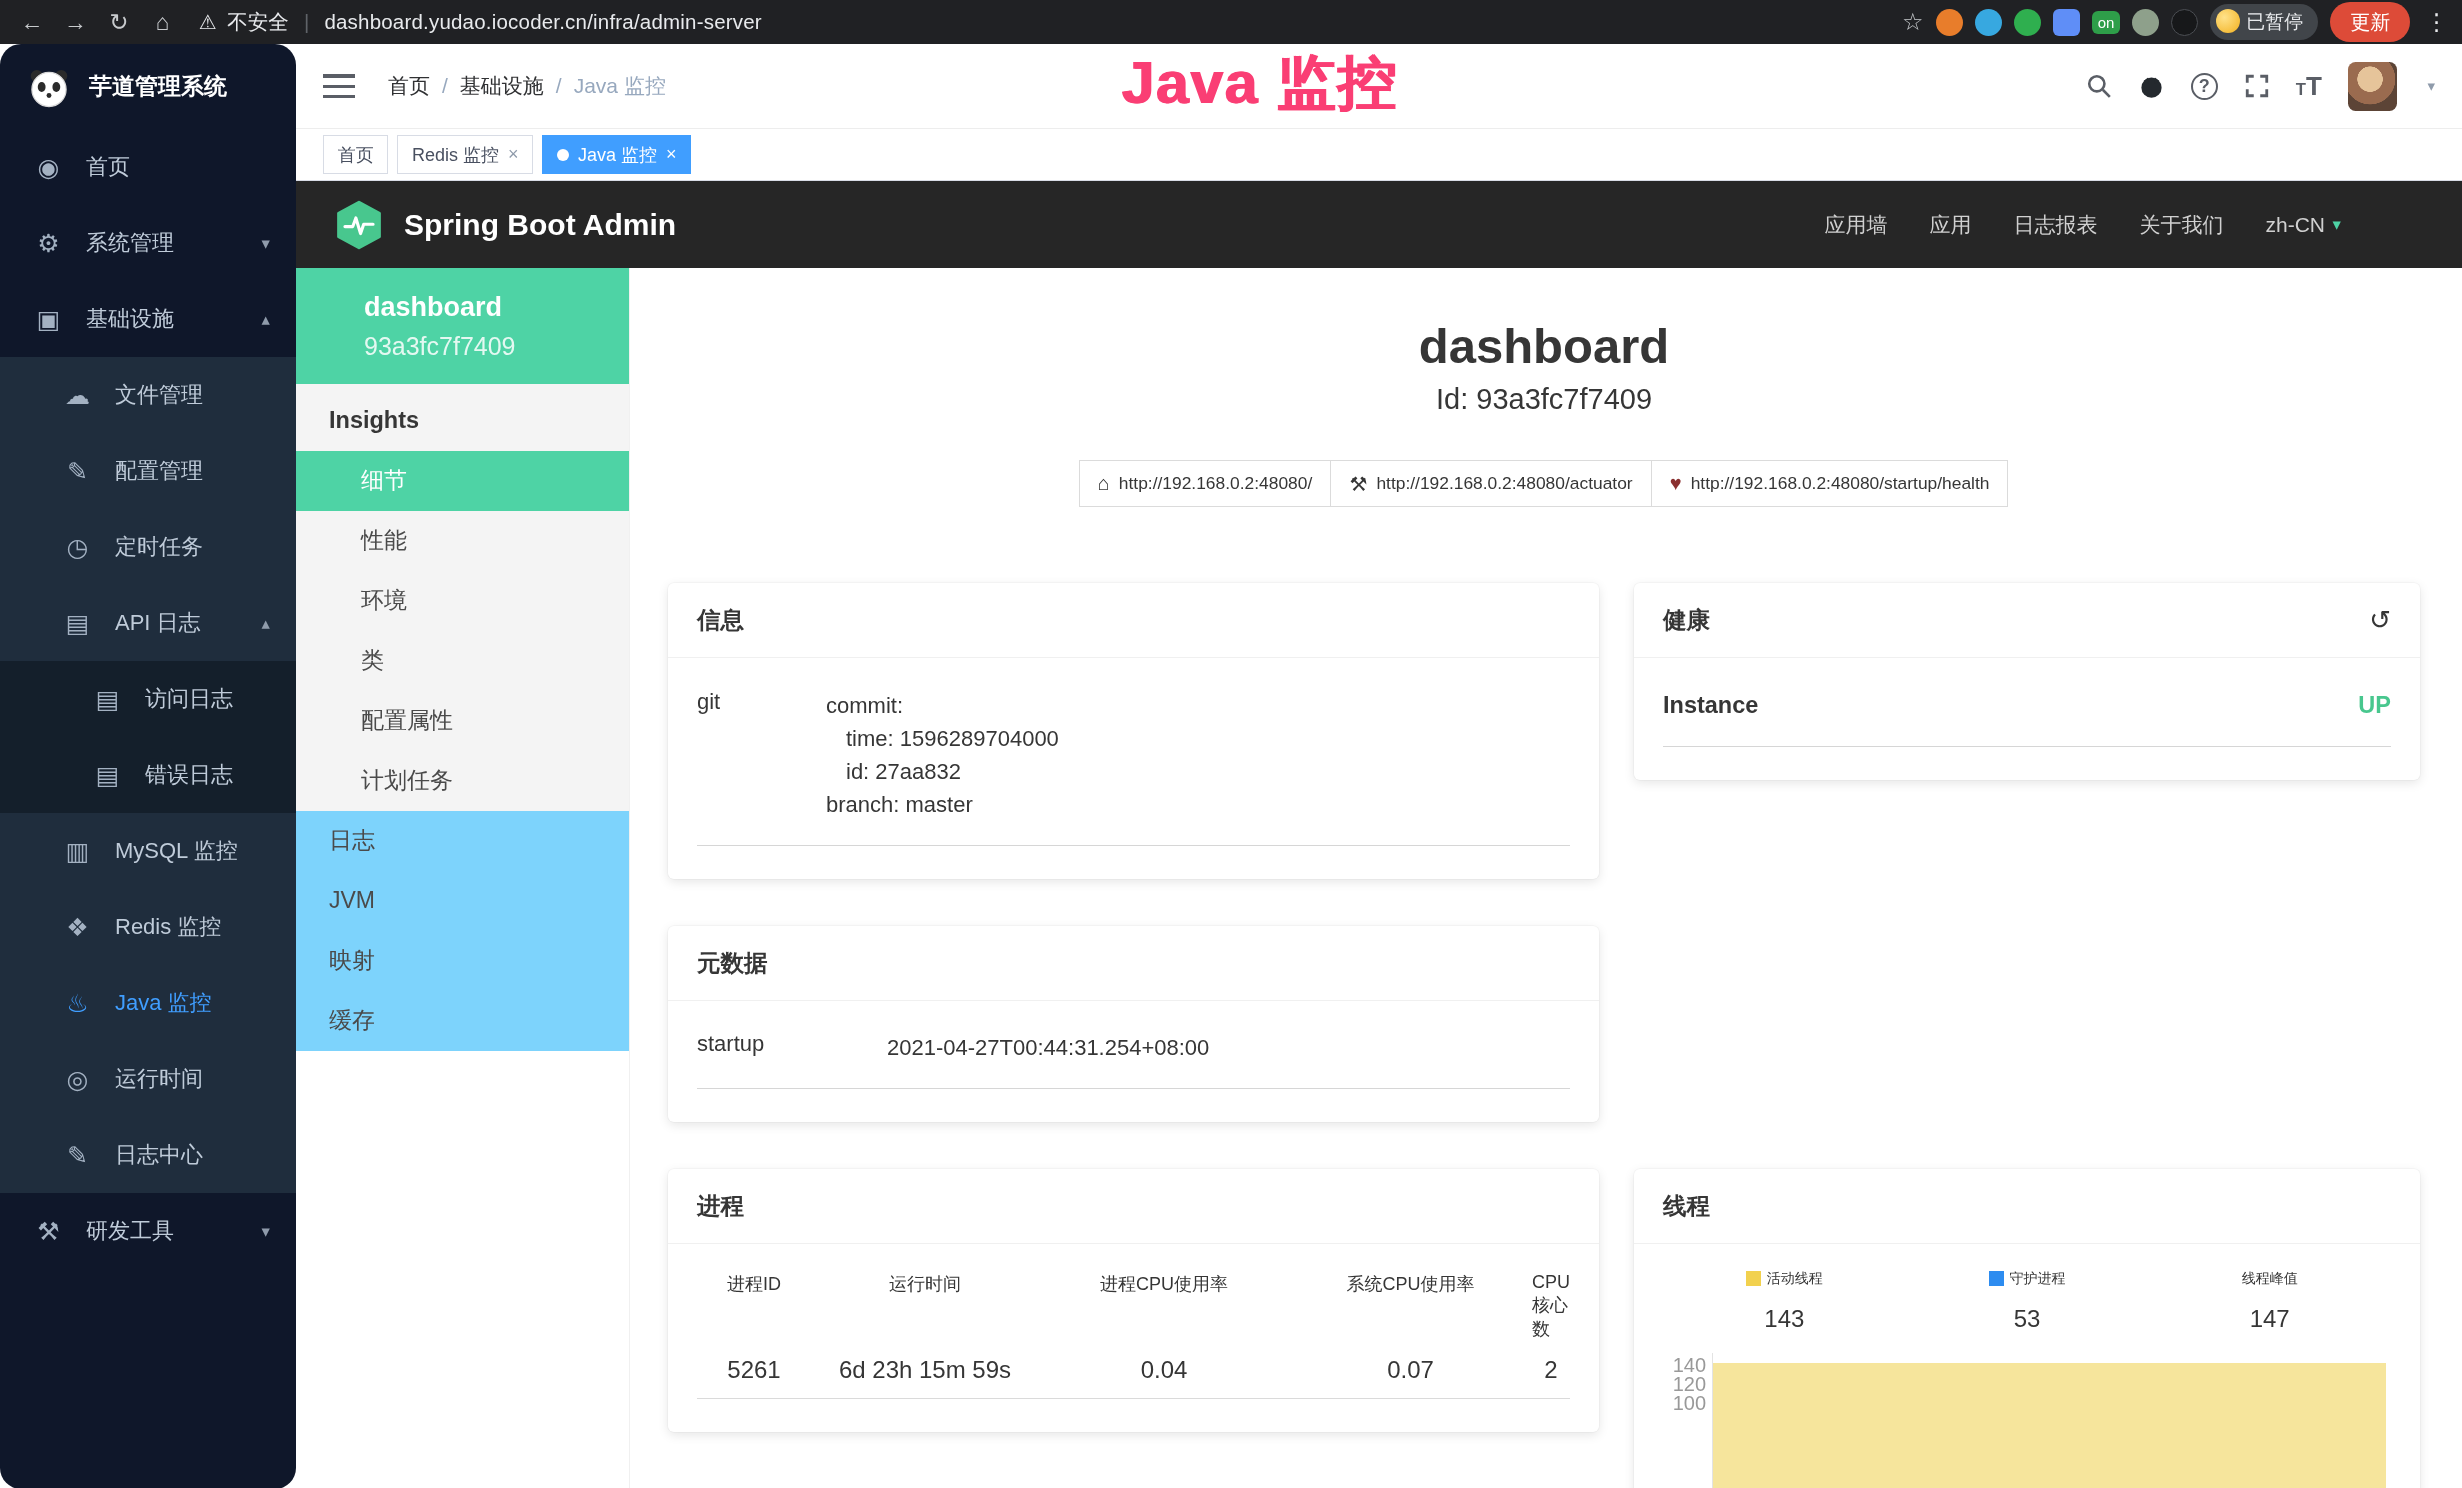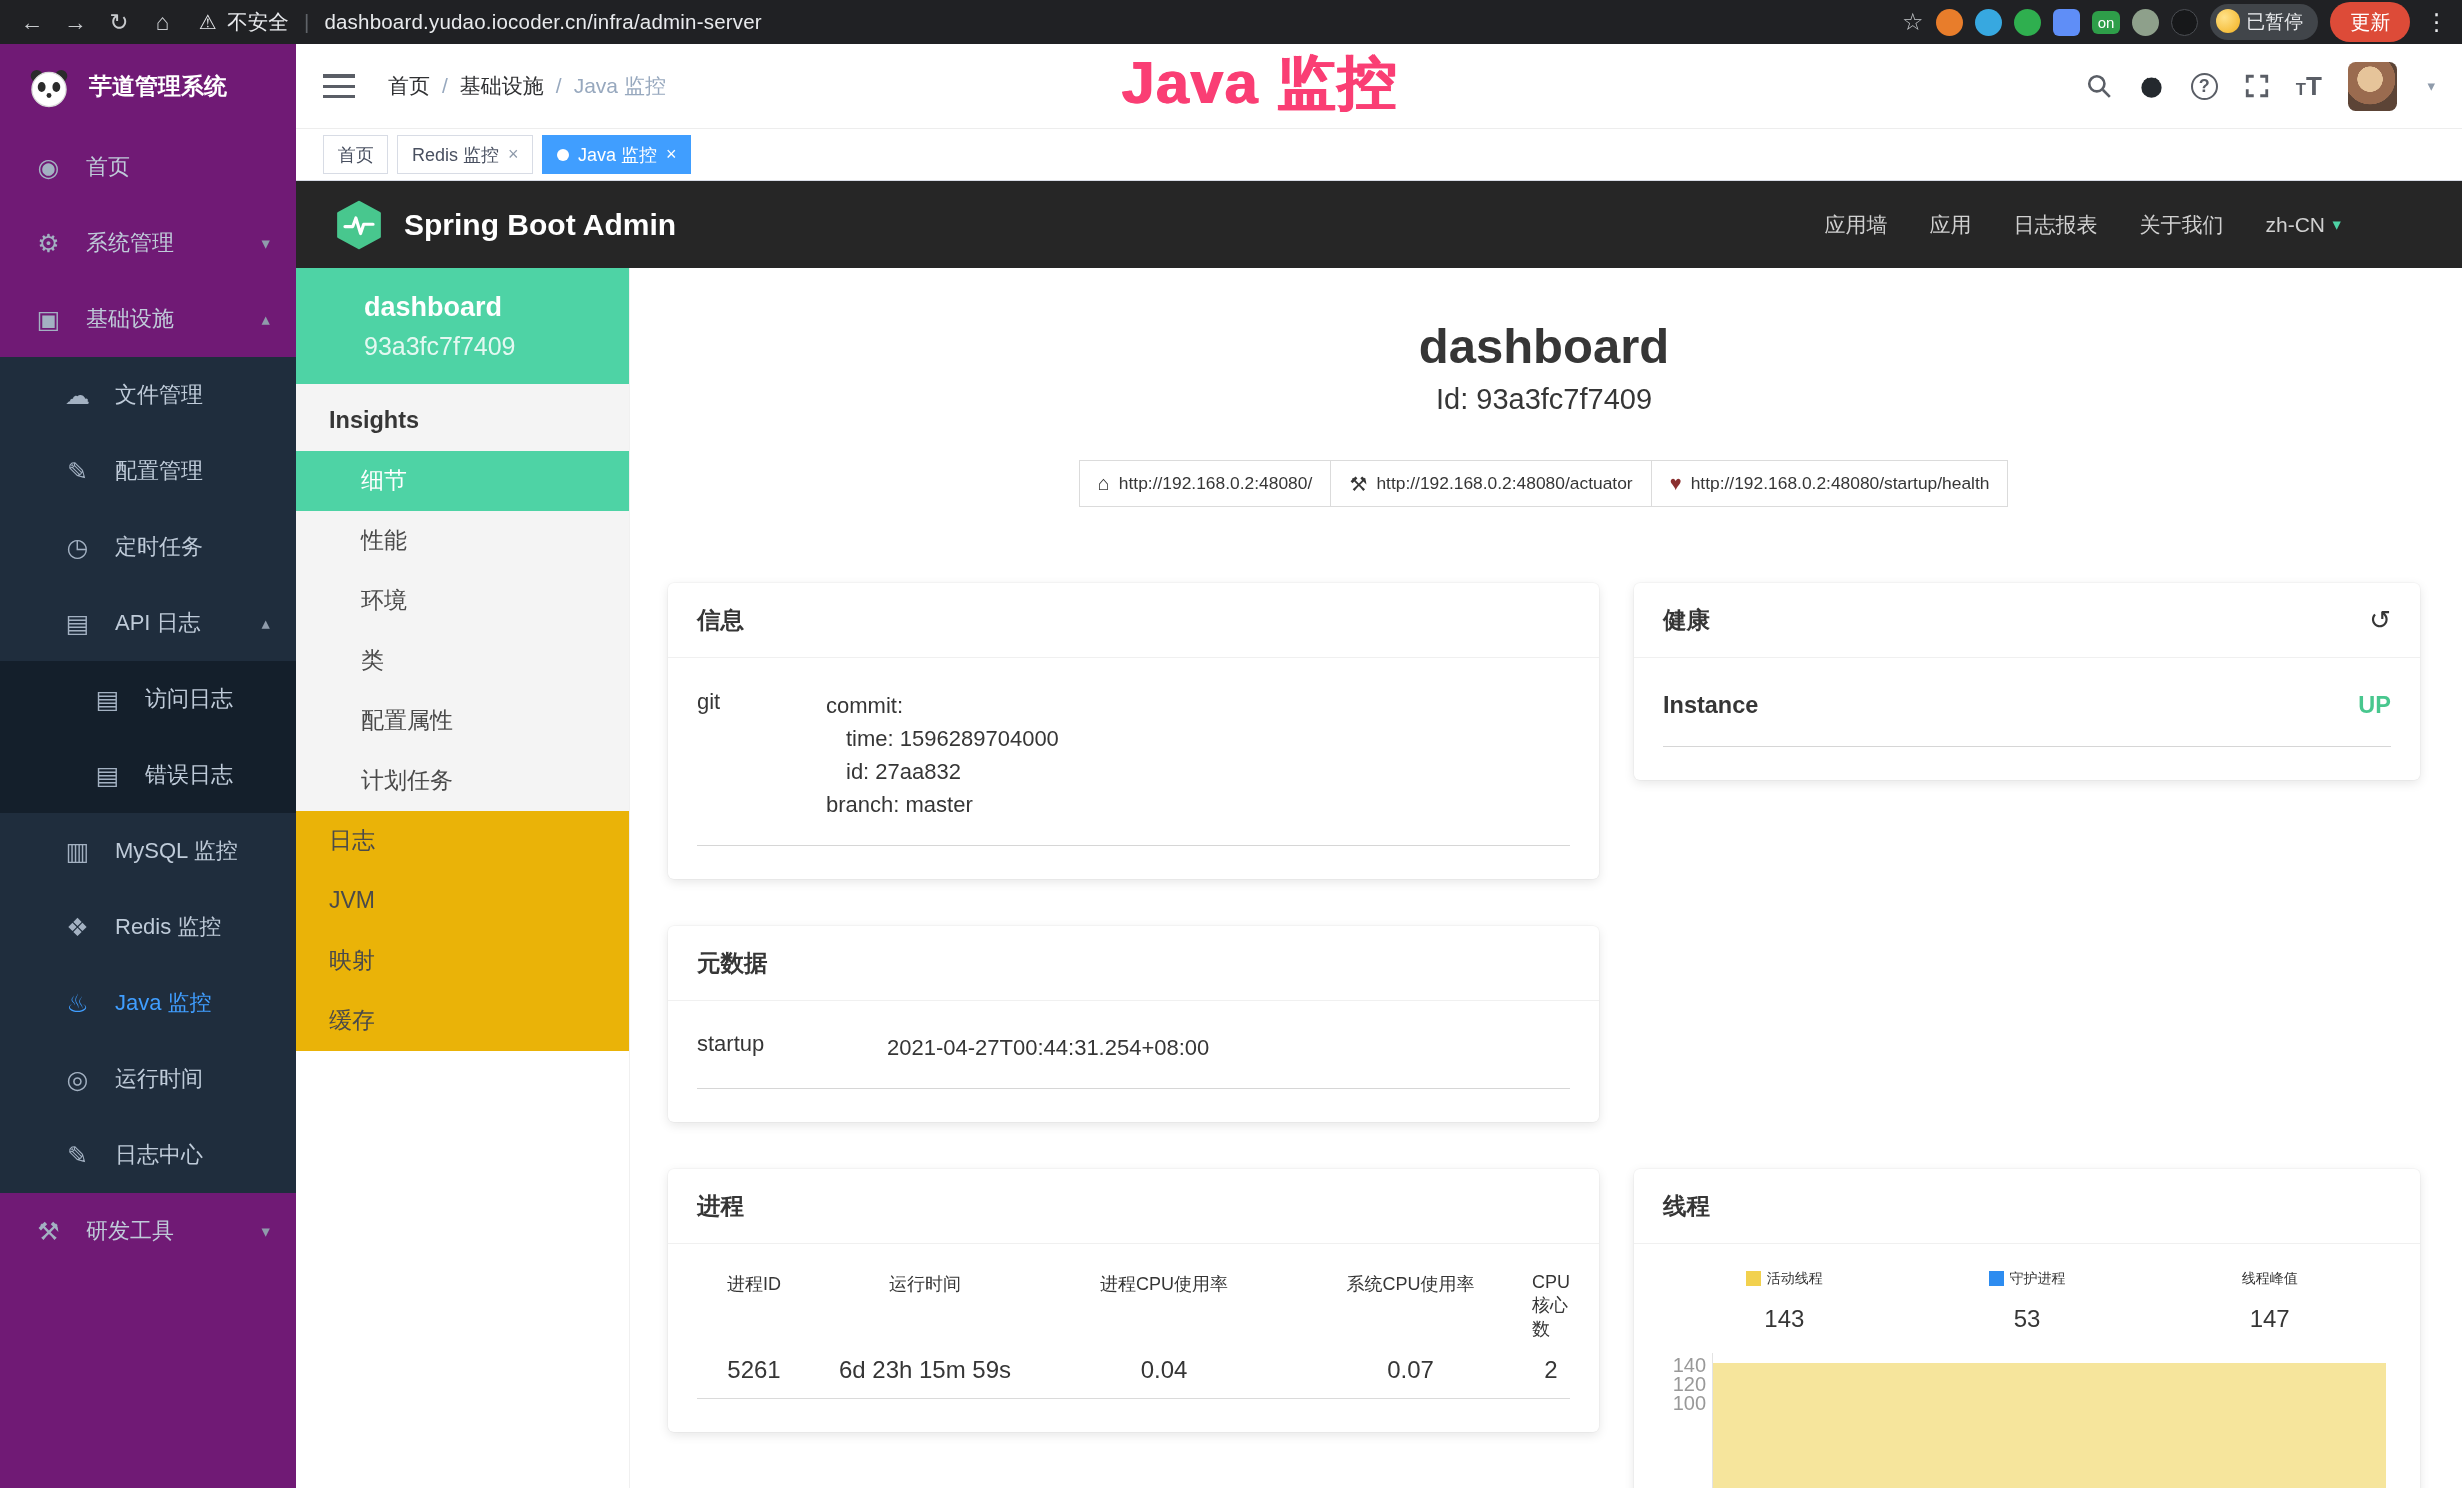--- a/index.html
+++ b/index.html
@@ -22,21 +22,21 @@
   .on-badge { background:#2e9e49; color:#fff; font-size:15px; border-radius:6px; padding:3px 6px; }
   .paused-pill { background:#41454a; border-radius:21px; display:flex; align-items:flex-start; gap:6px; padding:4.6px 15px 4.6px 6px; color:#e8eaed; font-size:19px; }
   .paused-pill .face { width:24px; height:24px; border-radius:50%; background:radial-gradient(circle at 35% 35%, #ffe28a, #f2b01e); }
   .update-btn { background:#dd4b38; color:#fff; font-size:20px; padding:6.8px 20px; border-radius:21px; }
   .kebab { color:#e8eaed; font-size:23px; margin-left:3px; }
 
   
   .shell { display:flex; height:1445px; }
 
   
-  .sidebar { width:296px; background:#701a75; flex:none; color:#bfcbd9; }
+  .sidebar { width:296px; background:#0f172a; flex:none; color:#bfcbd9;border-radius:21px; }
   .logo-row { height:85px; display:flex; align-items:center; padding-left:27px; gap:18px; }
   .logo-row .apptitle { color:#fff; font-weight:bold; font-size:23px; }
   .s-item { position:relative; height:76px; display:flex; align-items:center; padding-left:32px; gap:21px; font-size:22px; color:#bfcbd9; cursor:pointer; }
   .s-item .ico { width:33px; font-size:25px; color:#a3b1c2; text-align:center; flex:none; }
   .s-item .chev { position:absolute; right:26px; font-size:16.7px; color:#8f9bab; }
   .sub { background:#1f2d3d; }
   .sub .s-item { padding-left:61px; }
   .sub2 { background:#141f2b; }
   .sub2 .s-item { padding-left:91px; }
   .s-item.active-blue, .s-item.active-blue .ico { color:#409EFF; }
@@ -73,21 +73,21 @@
   .sba-nav .loc-caret { color:#4ed3a5; font-size:16.7px; }
 
   .sba-body { flex:1; display:flex; min-height:0; background:#fff; }
   .sba-side { width:334px; flex:none; border-right:0.8px solid #f0f0f0; }
   .instance { background:#4ed3a5; color:#fff; padding:24px 0 23px 68px; cursor:pointer; }
   .instance .nm { font-size:27px; font-weight:bold; }
   .instance .iid { font-size:25px; opacity:.85; margin-top:9px; }
   .grp { background:#f4f4f4; }
   .grp-label { padding:23px 0 16.7px 33px; font-weight:bold; font-size:23.5px; color:#363636; }
   .m-item { height:60px; display:flex; align-items:center; padding-left:65px; font-size:23px; color:#4a4a4a; cursor:pointer; }
-  .m-item.top { padding-left:33px; background:#eab308; }
+  .m-item.top { padding-left:33px; background:#7dd3fc; }
   .m-item.active { background:#4ed3a5; color:#fff; }
 
   .sba-content { flex:1; padding:0 42px 0 38px; overflow:hidden; }
   .inst-title { text-align:center; margin-top:50px; font-size:49px; font-weight:600; color:#363636; }
   .inst-sub { text-align:center; margin-top:9px; font-size:29px; color:#363636; }
   .links { display:flex; justify-content:center; margin-top:44px; }
   .link-chip { display:flex; align-items:center; gap:9px; border:0.8px solid #dbdbdb; background:#fff; padding:10.6px 18px; font-size:17.4px; color:#363636; margin-left:-0.8px; cursor:pointer; }
   .link-chip .lico { font-size:20px; }
   .lico.heart { color:#8a2f2f; }
 

